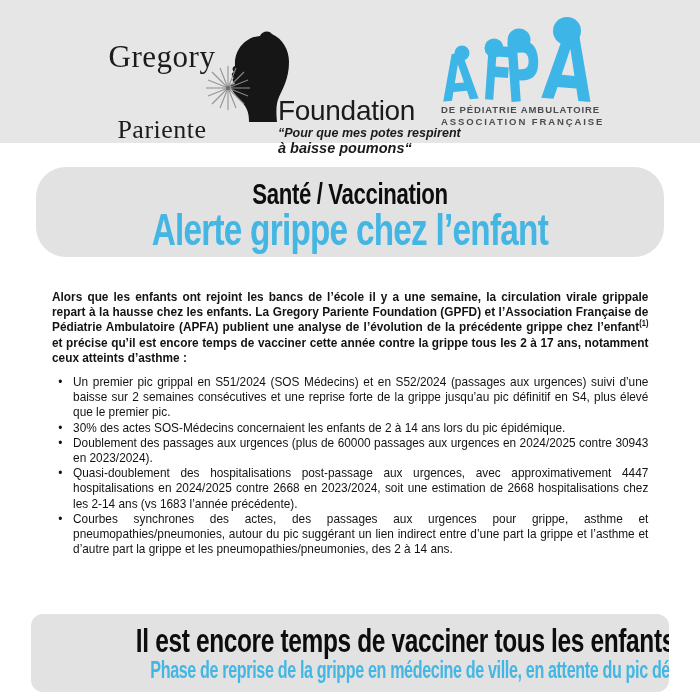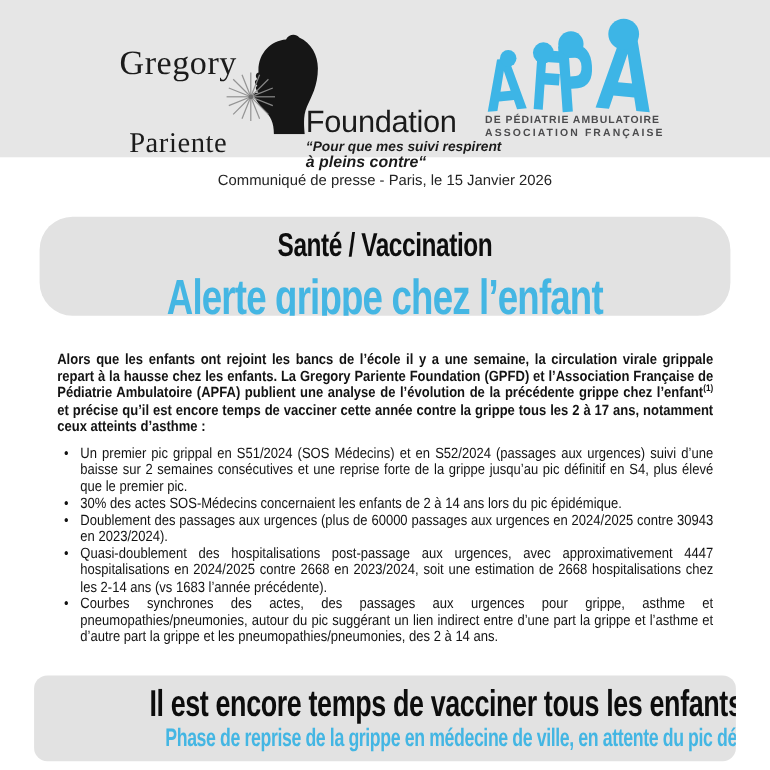--- a/index.html
+++ b/index.html
@@ -38,21 +38,21 @@
               font-size:13.5px; color:#242424; }
 
   
   .banner { margin:24px 36px 0; background:#e2e2e2; border-radius:12px;
             text-align:center; overflow:hidden; }
   .condense { display:inline-block; white-space:nowrap; transform-origin:center center; }
 
   .title-banner { height:90px;border-radius:30px; }
   .kicker   { margin-top:13px; font-size:30px; font-weight:bold; color:#0d0d0d; line-height:28px; }
   .kicker .condense   { transform:scaleX(0.74); letter-spacing:-0.5px; }
-  .headline { margin-top:10px; font-size:45px; font-weight:bold; color:#44b6e3; line-height:44px; }
+  .headline { margin-top:0; font-size:45px; font-weight:bold; color:#44b6e3; line-height:44px; }
   .headline .condense { transform:scaleX(0.74); letter-spacing:-1px; }
 
   
   .body-copy { margin-left:52px; margin-top:32px; width:680px;
                transform:scaleX(0.877); transform-origin:left top;
                font-size:13.5px; line-height:15.2px; text-align:justify; color:#131313; }
   .intro { font-weight:bold; }
   .intro sup { font-size:8.5px; line-height:0; vertical-align:super; }
   .bullets { list-style:none; margin-top:9px; }
   .bullets li { position:relative; padding-left:24px; }
@@ -103,22 +103,22 @@
           <line x1="25" y1="25" x2="5" y2="33"></line>
           <line x1="25" y1="25" x2="45" y2="17"></line>
           <line x1="25" y1="25" x2="17" y2="45"></line>
           <line x1="25" y1="25" x2="33" y2="5"></line>
         </g>
         <circle cx="25" cy="25" r="2.2" fill="#6e6e6e"></circle>
       </svg>
 
       <div class="gpf-right">
         <span class="gpf-foundation">Foundation</span>
-        <span class="gpf-tag1">“Pour que mes suivi respirent</span>
-        <span class="gpf-tag2">à pleins contre“</span>
+        <span class="gpf-tag1">“Pour que mes potes respirent</span>
+        <span class="gpf-tag2">à baisse poumons“</span>
       </div>
     </div>
 
     <div class="afpa">
       <svg width="164" height="92" viewBox="0 0 164 92">
         <g fill="#3db5e6" font-family="DejaVu Sans, sans-serif" font-weight="bold">
           <text x="2" y="88" font-size="64" textLength="36" lengthAdjust="spacingAndGlyphs" transform="rotate(-5 20 88)">A</text>
           <text x="40" y="88" font-size="74" textLength="30" lengthAdjust="spacingAndGlyphs" transform="rotate(4 55 88)">F</text>
           <text x="66" y="89" font-size="82" textLength="36" lengthAdjust="spacingAndGlyphs" transform="rotate(-4 84 88)">P</text>
           <text x="100" y="88" font-size="92" textLength="50" lengthAdjust="spacingAndGlyphs" transform="rotate(5 125 88)">A</text>
@@ -126,21 +126,20 @@
           <circle cx="53" cy="36" r="9.5"></circle>
           <circle cx="78" cy="28" r="11.5"></circle>
           <circle cx="126" cy="19" r="14"></circle>
         </g>
       </svg>
       <div class="afpa-org afpa-org2">DE PÉDIATRIE AMBULATOIRE</div>
       <div class="afpa-org afpa-org1">ASSOCIATION FRANÇAISE</div>
     </div>
   </header>
 
-  <div class="dateline">Communiqué de presse - Paris, le 15 Janvier 2026</div>
 
   <section class="banner title-banner">
     <div class="kicker">
       <span class="condense">Santé / Vaccination</span>
     </div>
     <div class="headline">
       <span class="condense">Alerte grippe chez l’enfant</span>
     </div>
   </section>
 

